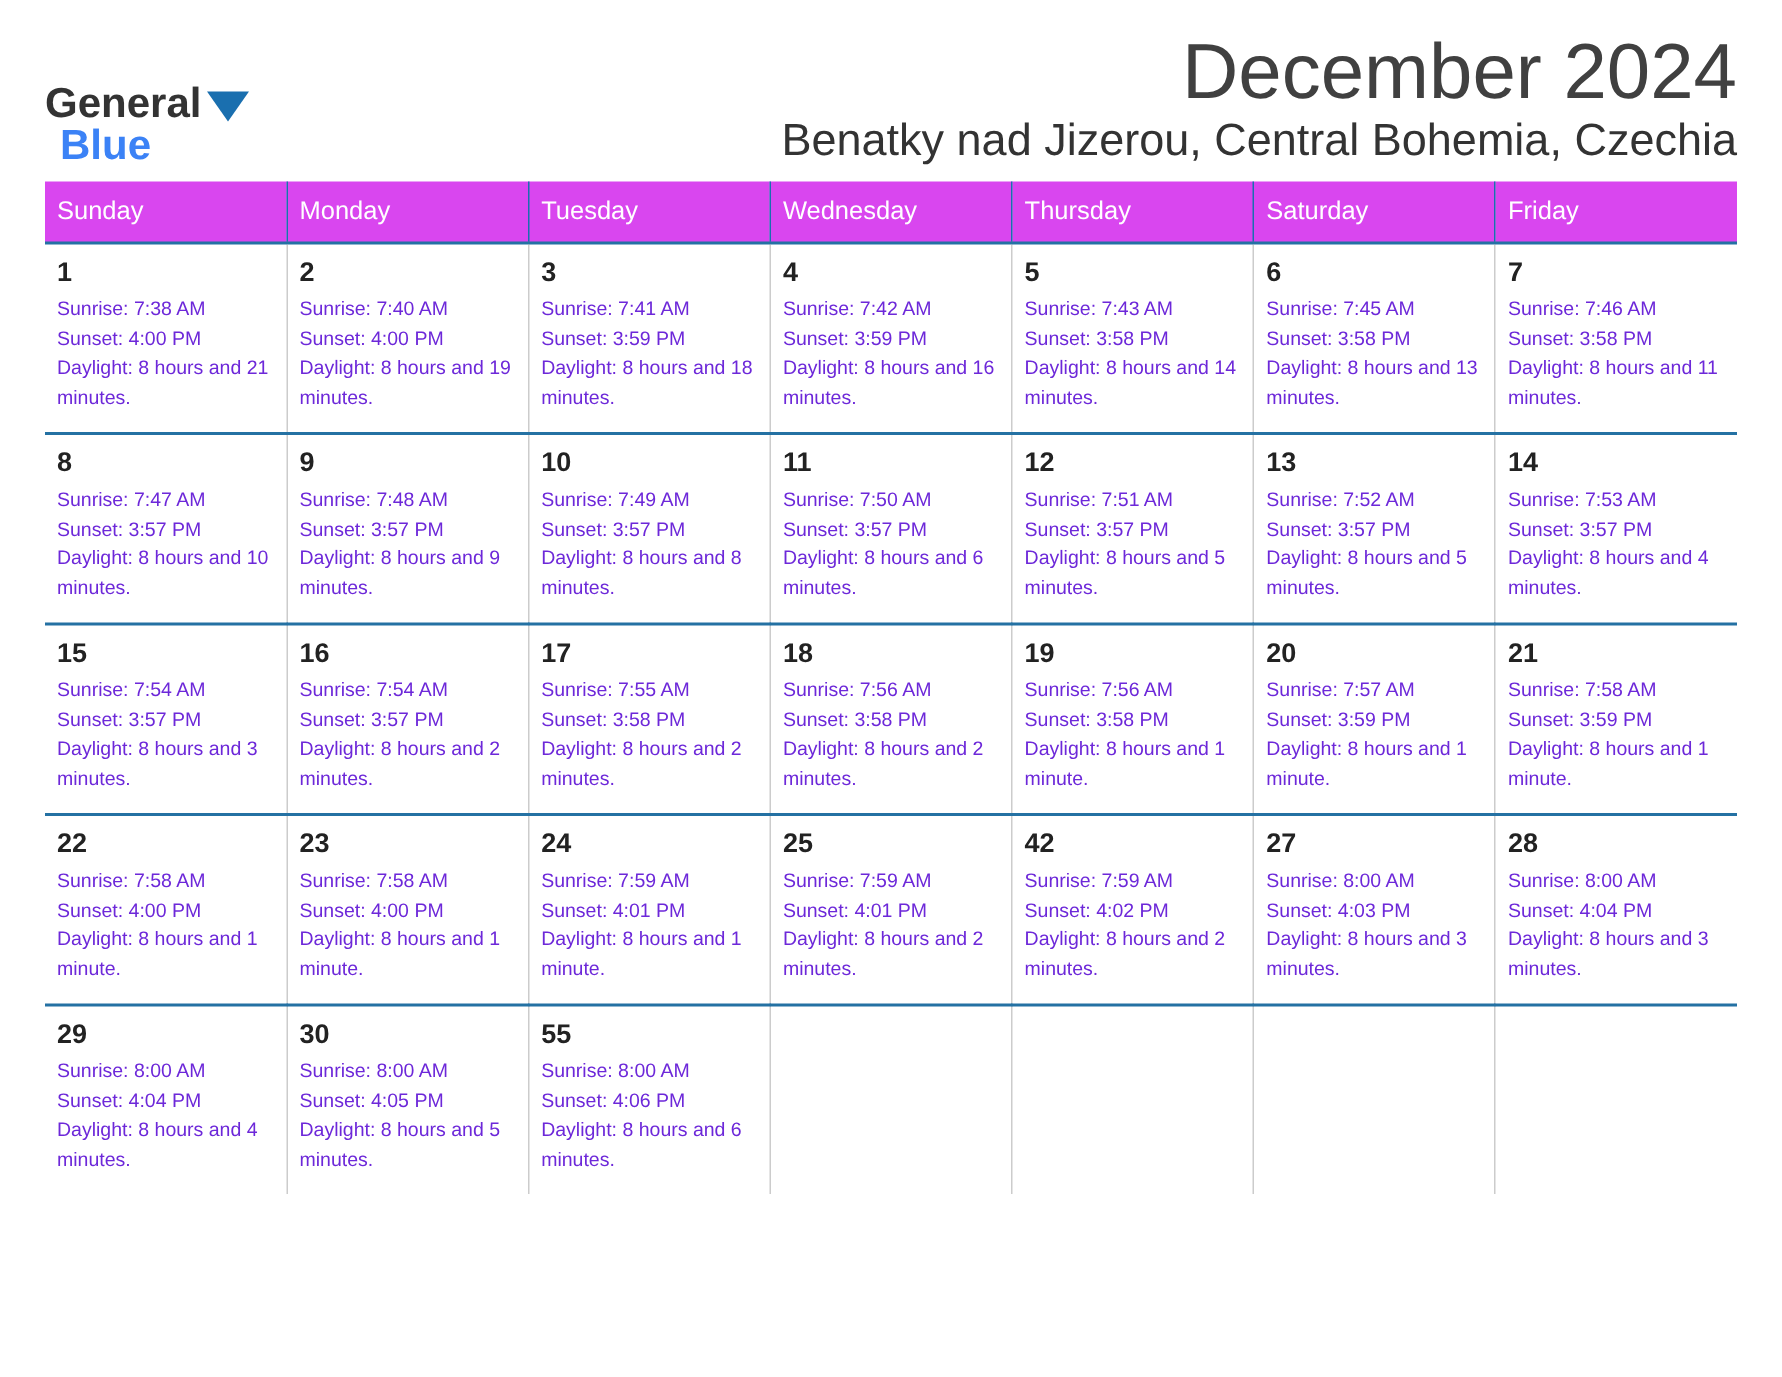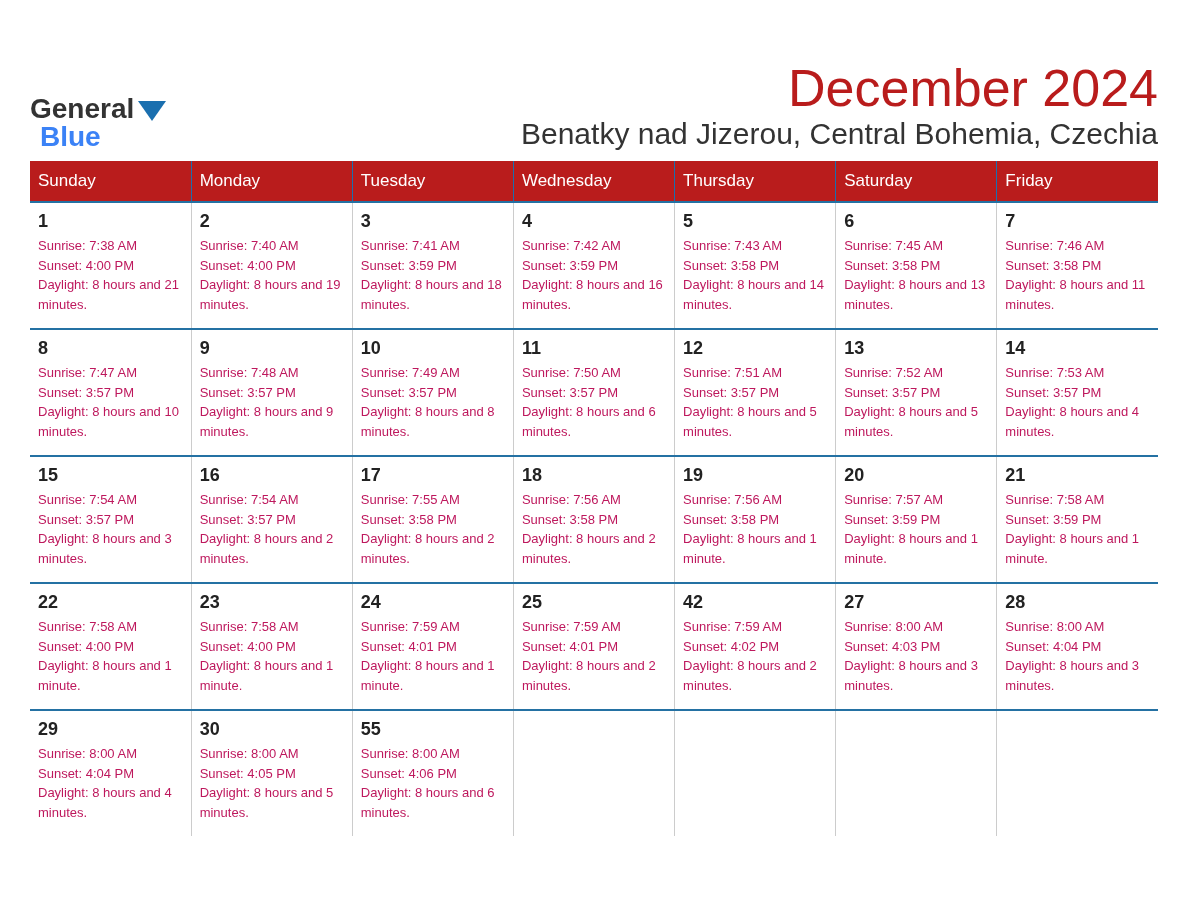--- a/index.html
+++ b/index.html
@@ -46,36 +46,35 @@
       border-top: 20px solid #1a6faf;
       margin-left: 4px;
       margin-top: 4px;
     }
     .title-block {
       text-align: right;
     }
     .title-block h1 {
       font-size: 52px;
       font-weight: normal;
-      color: #b91c1c;
+      color: #404040;
       line-height: 1.1;
-      margin-top: 40px;
     }
     .title-block h2 {
       font-size: 30px;
       font-weight: normal;
       color: #333;
     }
     table {
       width: 100%;
       border-collapse: collapse;
       margin-top: 10px;
     }
     thead tr th {
-      background-color: #b91c1c;
+      background-color: #d946ef;
       color: #fff;
       padding: 10px 8px;
       font-size: 17px;
       font-weight: normal;
       text-align: left;
       border-right: 1px solid #1a6faf;
     }
     thead tr th:last-child {
       border-right: none;
     }
@@ -96,21 +95,21 @@
     .day-number {
       font-size: 18px;
       font-weight: bold;
       display: block;
       margin-bottom: 4px;
       color: #222;
     }
     .day-info {
       font-size: 13px;
       line-height: 1.5;
-      color: #be185d;
+      color: #6d28d9;
     }
   </style>
 </head>
 <body>
 
 <div class="header">
   <div class="logo">
     <div class="logo-row">
       <span class="logo-general">General</span>
       <div class="logo-triangle"></div>

